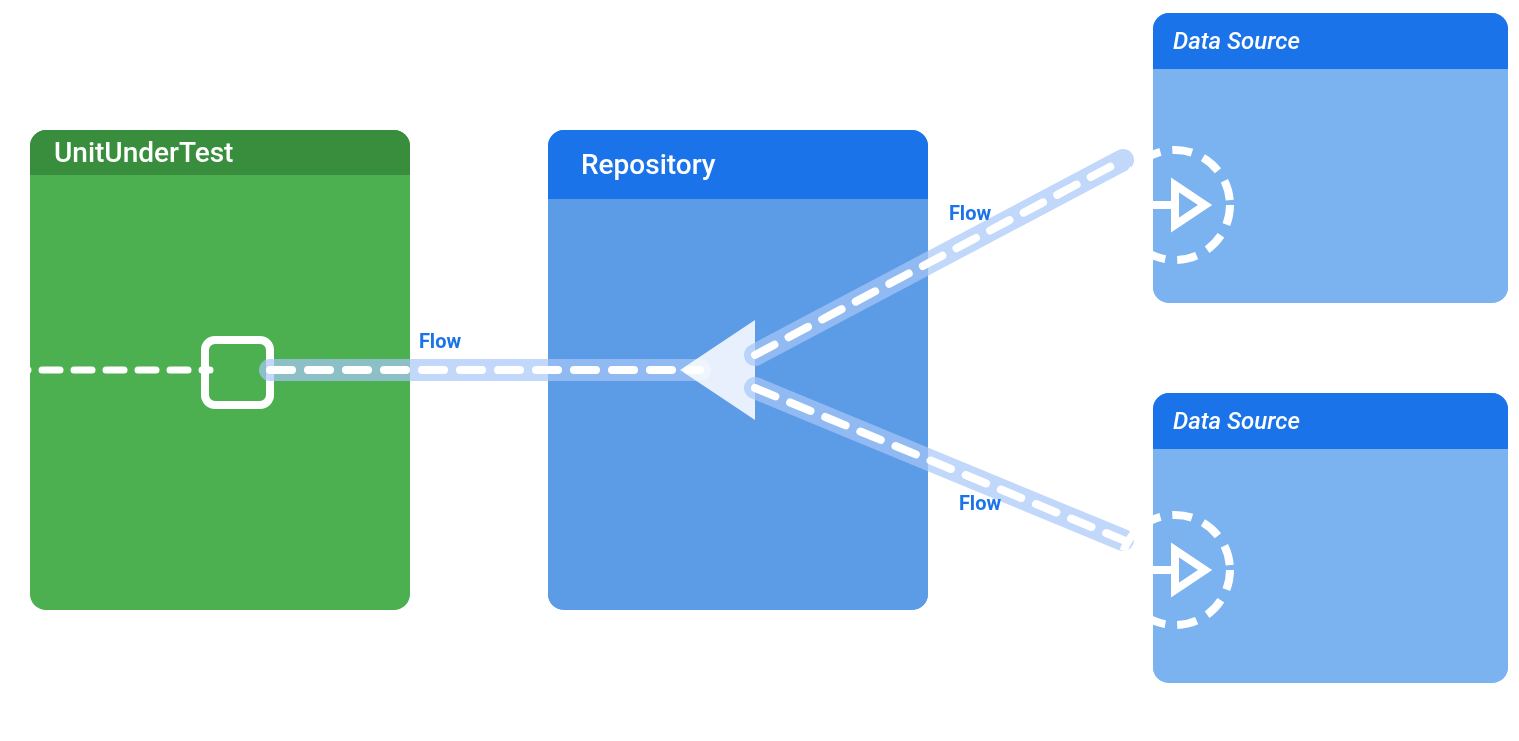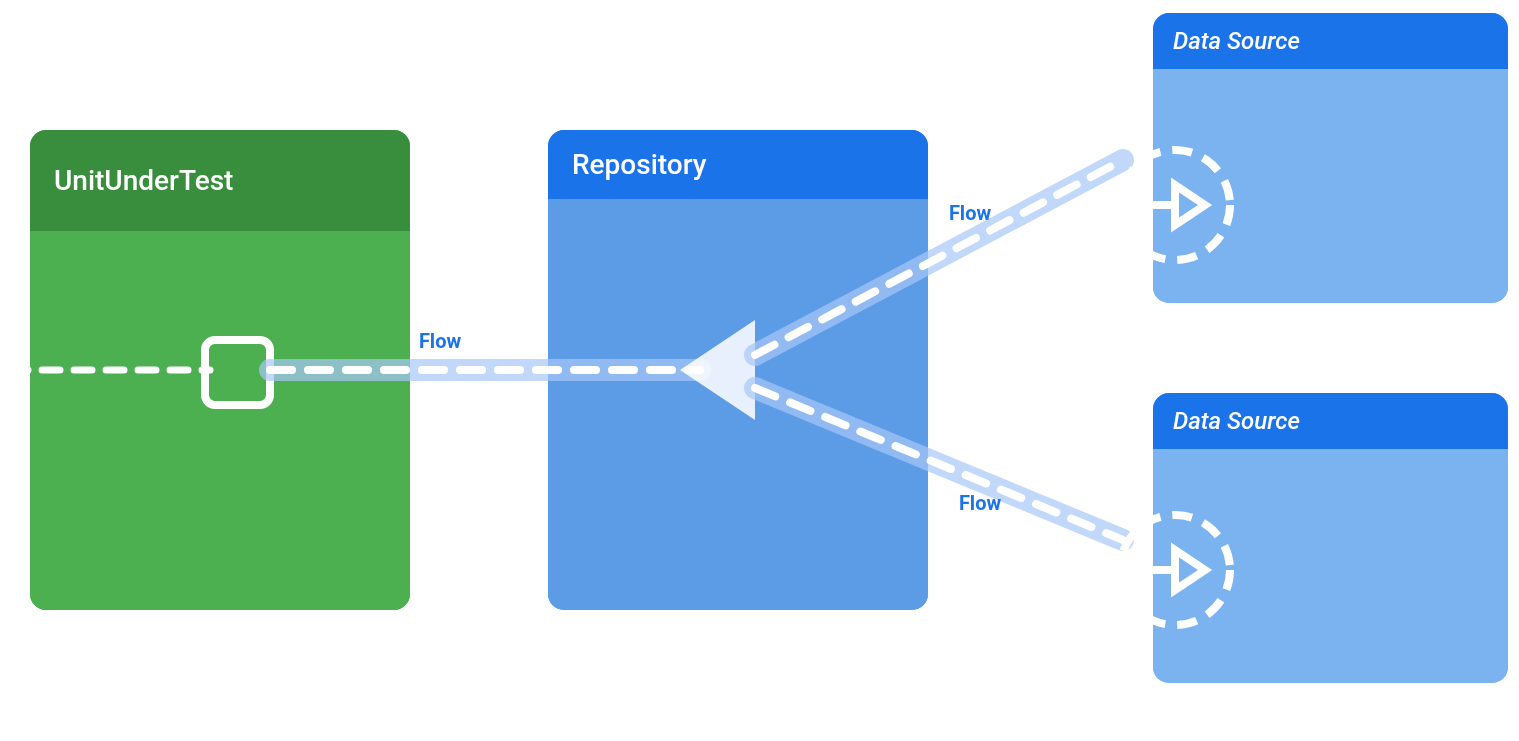--- a/index.html
+++ b/index.html
@@ -36,21 +36,21 @@
       top: 130px;
       width: 380px;
       height: 480px;
       background: #4caf50;
       border-radius: 16px;
       overflow: hidden;
     }
     .unit-box-header {
       background: #388e3c;
       width: 100%;
-      padding: 34px 24px;
+      padding: 6px 24px;
     }
     .unit-box-header-text {
       color: white;
       font-size: 28px;
       font-weight: 500;
     }
     .unit-box-body {
       width: 100%;
       height: calc(100% - 70px);
       background: #4caf50;
@@ -71,20 +71,21 @@
     .repo-box-header {
       background: #1a73e8;
       width: 100%;
       padding: 18px 24px;
     }
     .repo-box-header-text {
       color: white;
       font-size: 28px;
       font-weight: 500;
       text-align: left;
+      margin-left: 9px;
     }
     .repo-box-body {
       width: 100%;
       height: calc(100% - 70px);
       background: #5c9ce6;
       position: relative;
     }
 
     
     .datasource-box {

